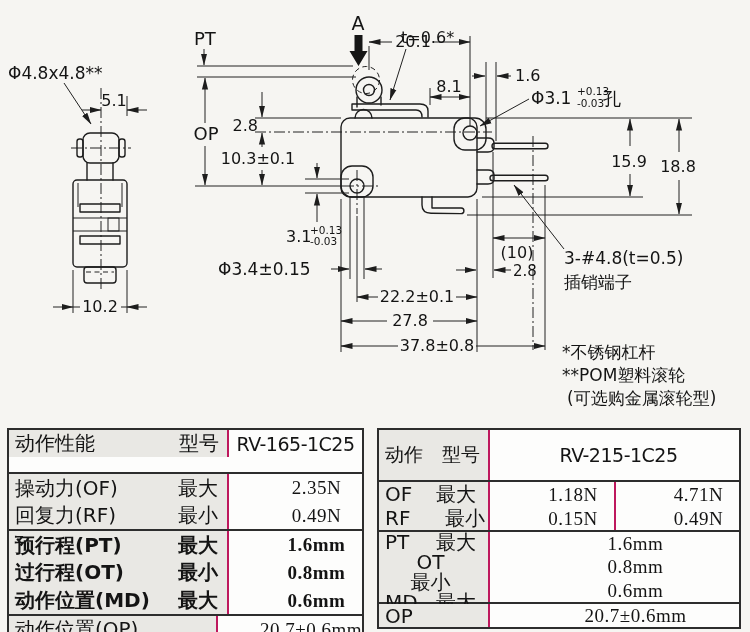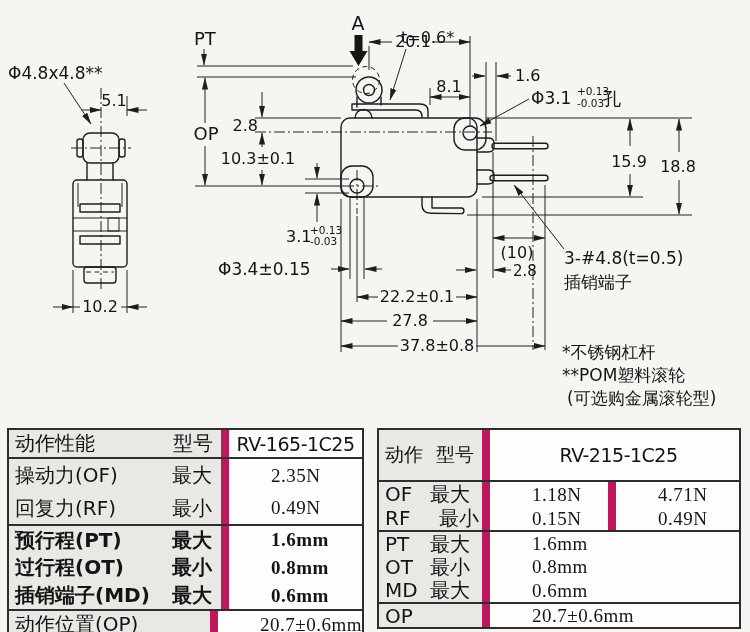--- a/index.html
+++ b/index.html
@@ -21,24 +21,24 @@
   .t17{font-size:17px;}
   .t18{font-size:18px;}
   .t19{font-size:19px;}
 
   
   .spec{position:absolute;box-sizing:border-box;border:2.5px solid #2d2d2d;background:#fdfdfc;}
   .row{display:flex;box-sizing:border-box;}
   .bline{border-top:2.5px solid #2d2d2d;}
   .gray{background:#e9e8e4;}
   .cell{box-sizing:border-box;display:flex;flex-direction:column;justify-content:space-around;}
-  .vdiv{border-right:8px solid #be185d;}
+  .vdiv{border-right:2px solid #be185d;}
   .lab-line{display:flex;justify-content:space-between;align-items:center;
             padding:0 9px 0 6px;font-size:20px;line-height:1;white-space:nowrap;}
-  .val-line{text-align:left;font-family:"Liberation Serif","DejaVu Serif",serif;
+  .val-line{text-align:center;font-family:"Liberation Serif","DejaVu Serif",serif;
             font-size:19px;line-height:1;letter-spacing:.5px;white-space:nowrap;padding-left:42px;}
   .model{font-size:19px;text-align:center;letter-spacing:-0.5px;white-space:nowrap;}
   .hdr-line{display:flex;justify-content:space-between;align-items:center;
             padding:0 8px 0 6px;font-size:19px;line-height:1.05;white-space:nowrap;}
 </style>
 </head>
 <body>
 
 <div id="stage">
 
@@ -246,21 +246,21 @@
 </svg>
 
 <div class="spec" style="left:7px;top:428px;width:357px;">
   <div class="row" style="height:27px;">
     <div class="cell gray vdiv hdr-line" style="width:220px;flex-direction:row;">
       <span style="font-size:20px;">动作性能</span>
       <span style="font-size:20px;">型号</span>
     </div>
     <div class="cell model" style="flex:1;">RV-165-1C25</div>
   </div>
-  <div class="row bline" style="height:67px;">
+  <div class="row bline" style="height:57px;margin-top:15px;">
     <div class="cell gray vdiv" style="width:220px;">
       <div class="lab-line">
         <span>操动力(OF)</span>
         <span>最大</span>
           </div>
       <div class="lab-line">
         <span>回复力(RF)</span>
         <span>最小</span>
           </div>
     </div>
@@ -273,21 +273,21 @@
     <div class="cell gray vdiv" style="width:220px;">
       <div class="lab-line">
         <span>预行程(PT)</span>
         <span>最大</span>
           </div>
       <div class="lab-line">
         <span>过行程(OT)</span>
         <span>最小</span>
           </div>
       <div class="lab-line">
-        <span>插销端子(MD)</span>
+        <span>动作位置(MD)</span>
         <span>最大</span>
           </div>
     </div>
     <div class="cell" style="flex:1;">
       <div class="val-line">1.6mm</div>
       <div class="val-line">0.8mm</div>
       <div class="val-line">0.6mm</div>
     </div>
   </div>
   <div class="row bline" style="height:28px;">
@@ -332,21 +332,21 @@
       <div class="val-line">4.71N</div>
       <div class="val-line">0.49N</div>
     </div>
   </div>
   <div class="row bline" style="height:72px;">
     <div class="cell gray vdiv" style="width:111px;">
       <div class="lab-line" style="padding-right:12px;">
         <span>PT</span>
         <span>最大</span>
           </div>
-      <div class="lab-line" style="padding-right:12px;">
+      <div class="lab-line" style="padding-right:12px;flex-direction:column;">
         <span>OT</span>
         <span>最小</span>
           </div>
       <div class="lab-line" style="padding-right:12px;">
         <span>MD</span>
         <span>最大</span>
           </div>
     </div>
     <div class="cell" style="flex:1;">
       <div class="val-line">1.6mm</div>

